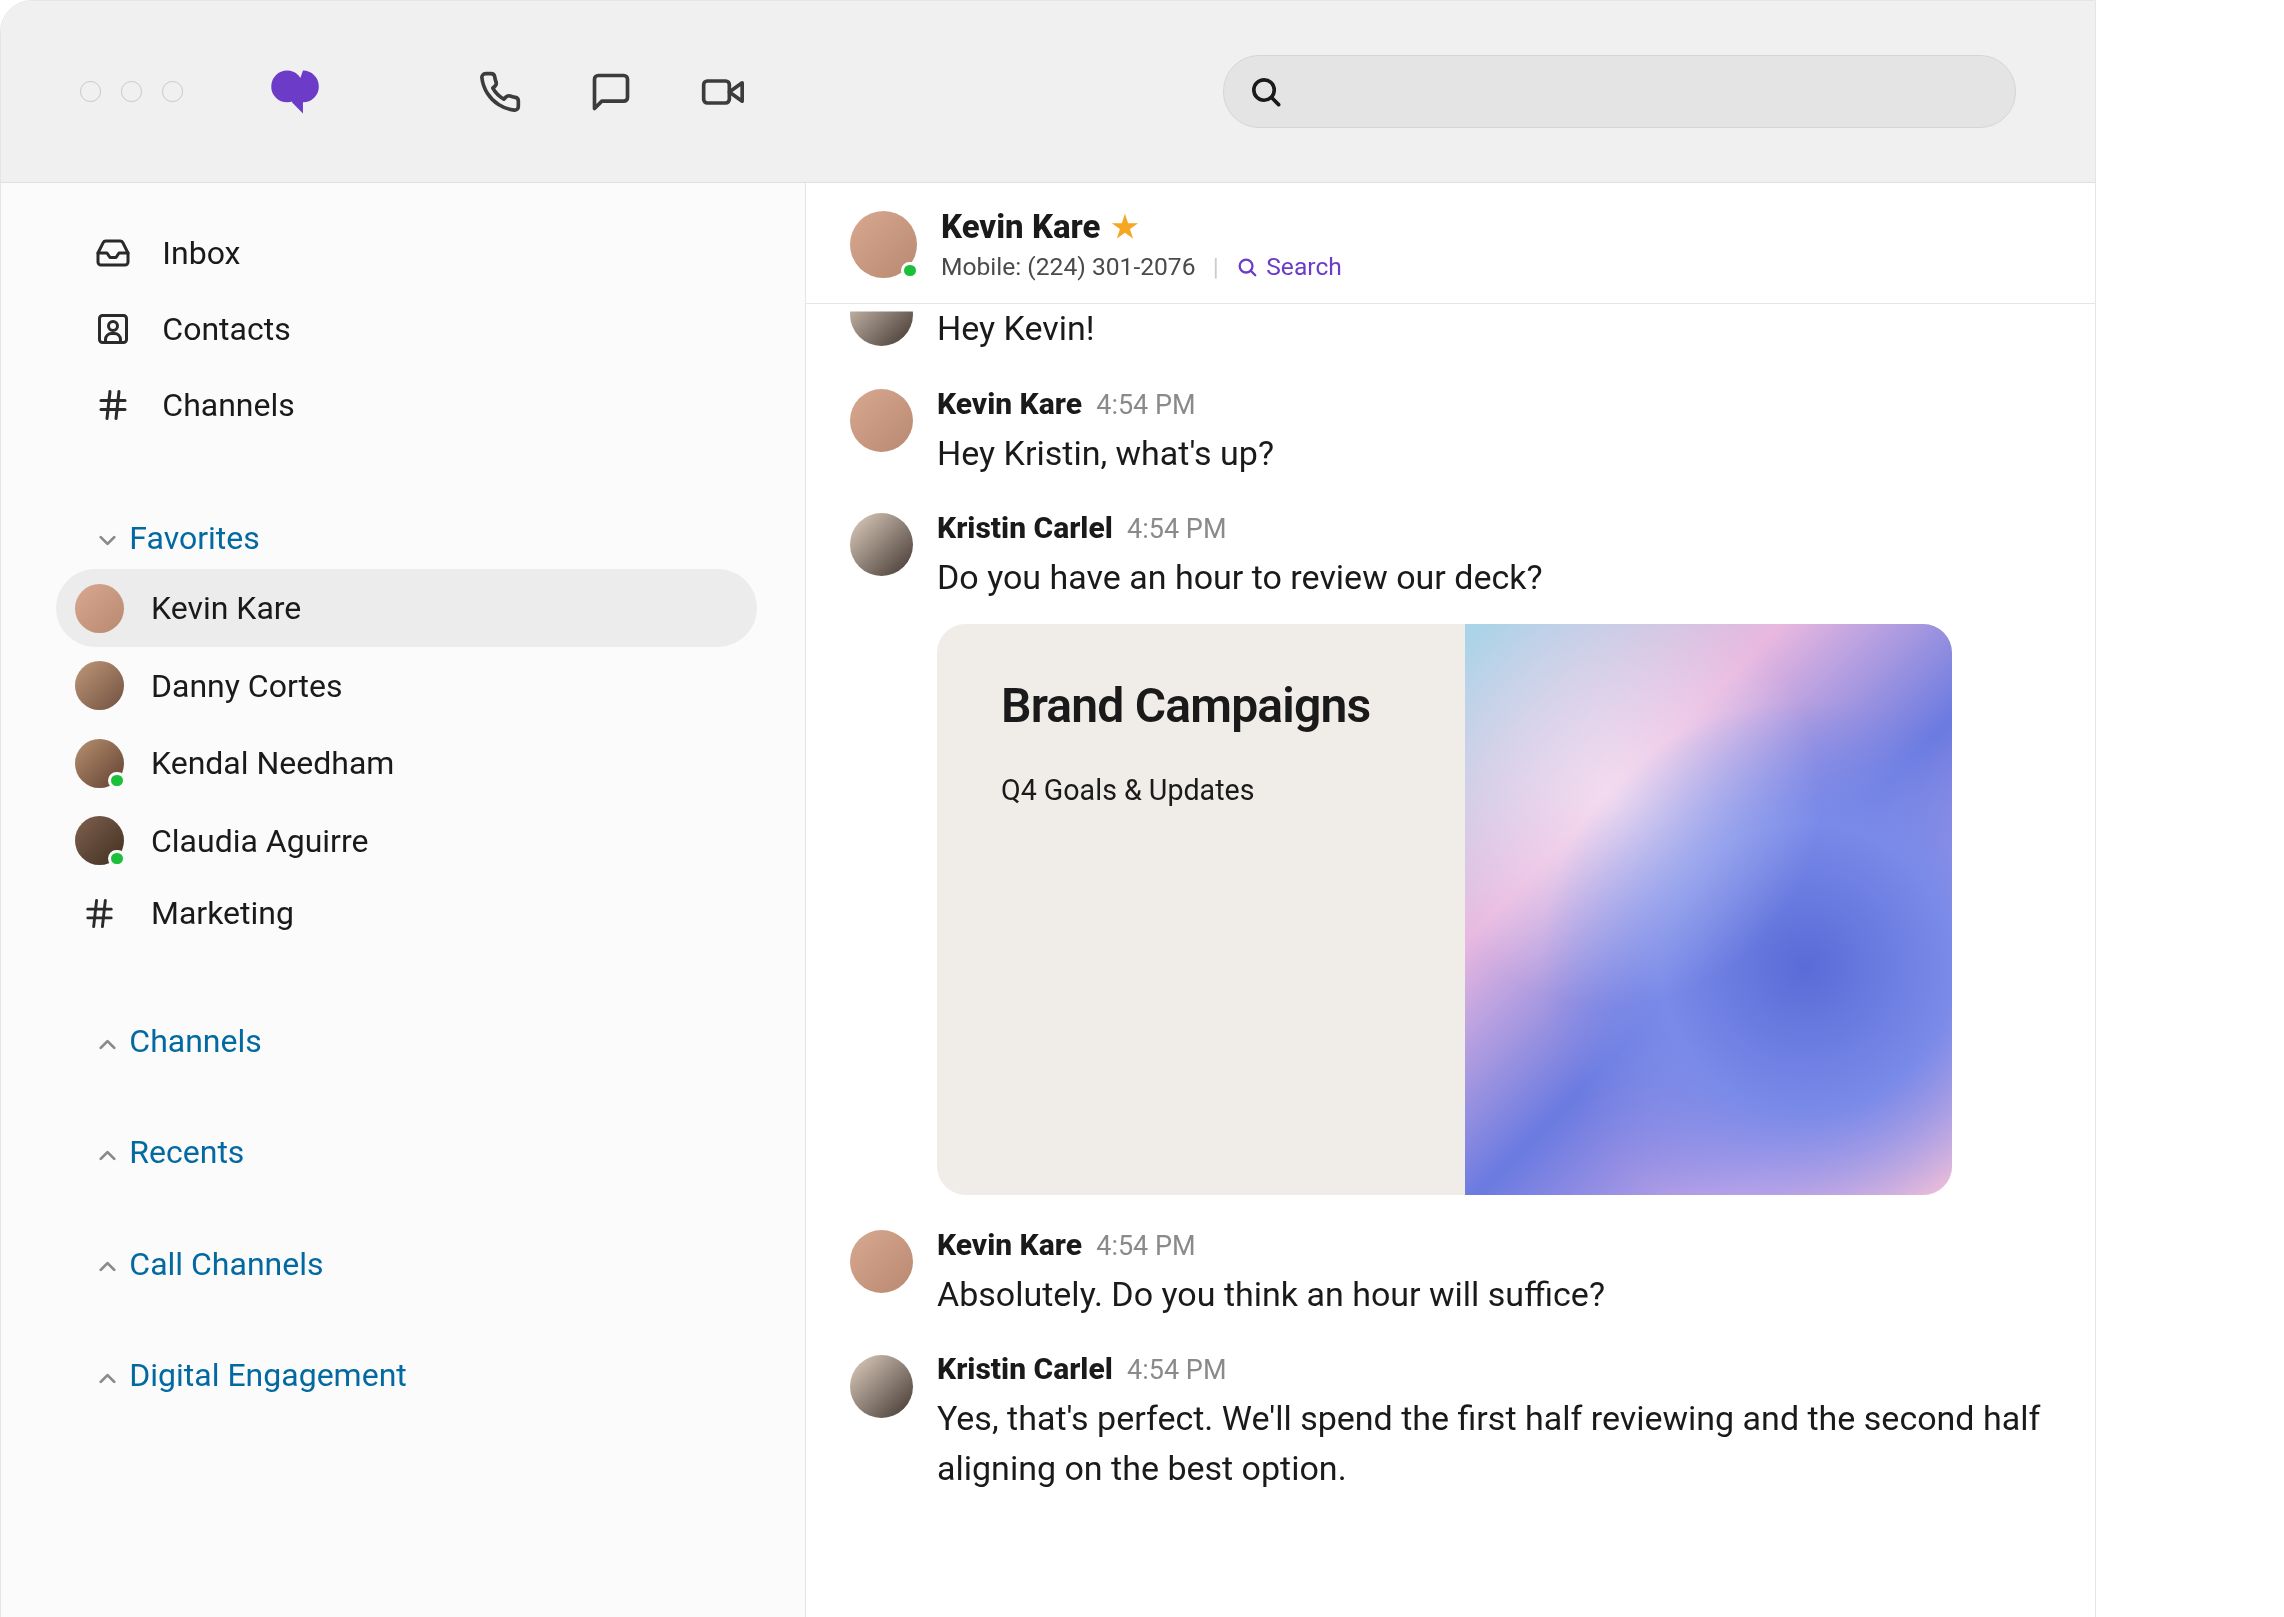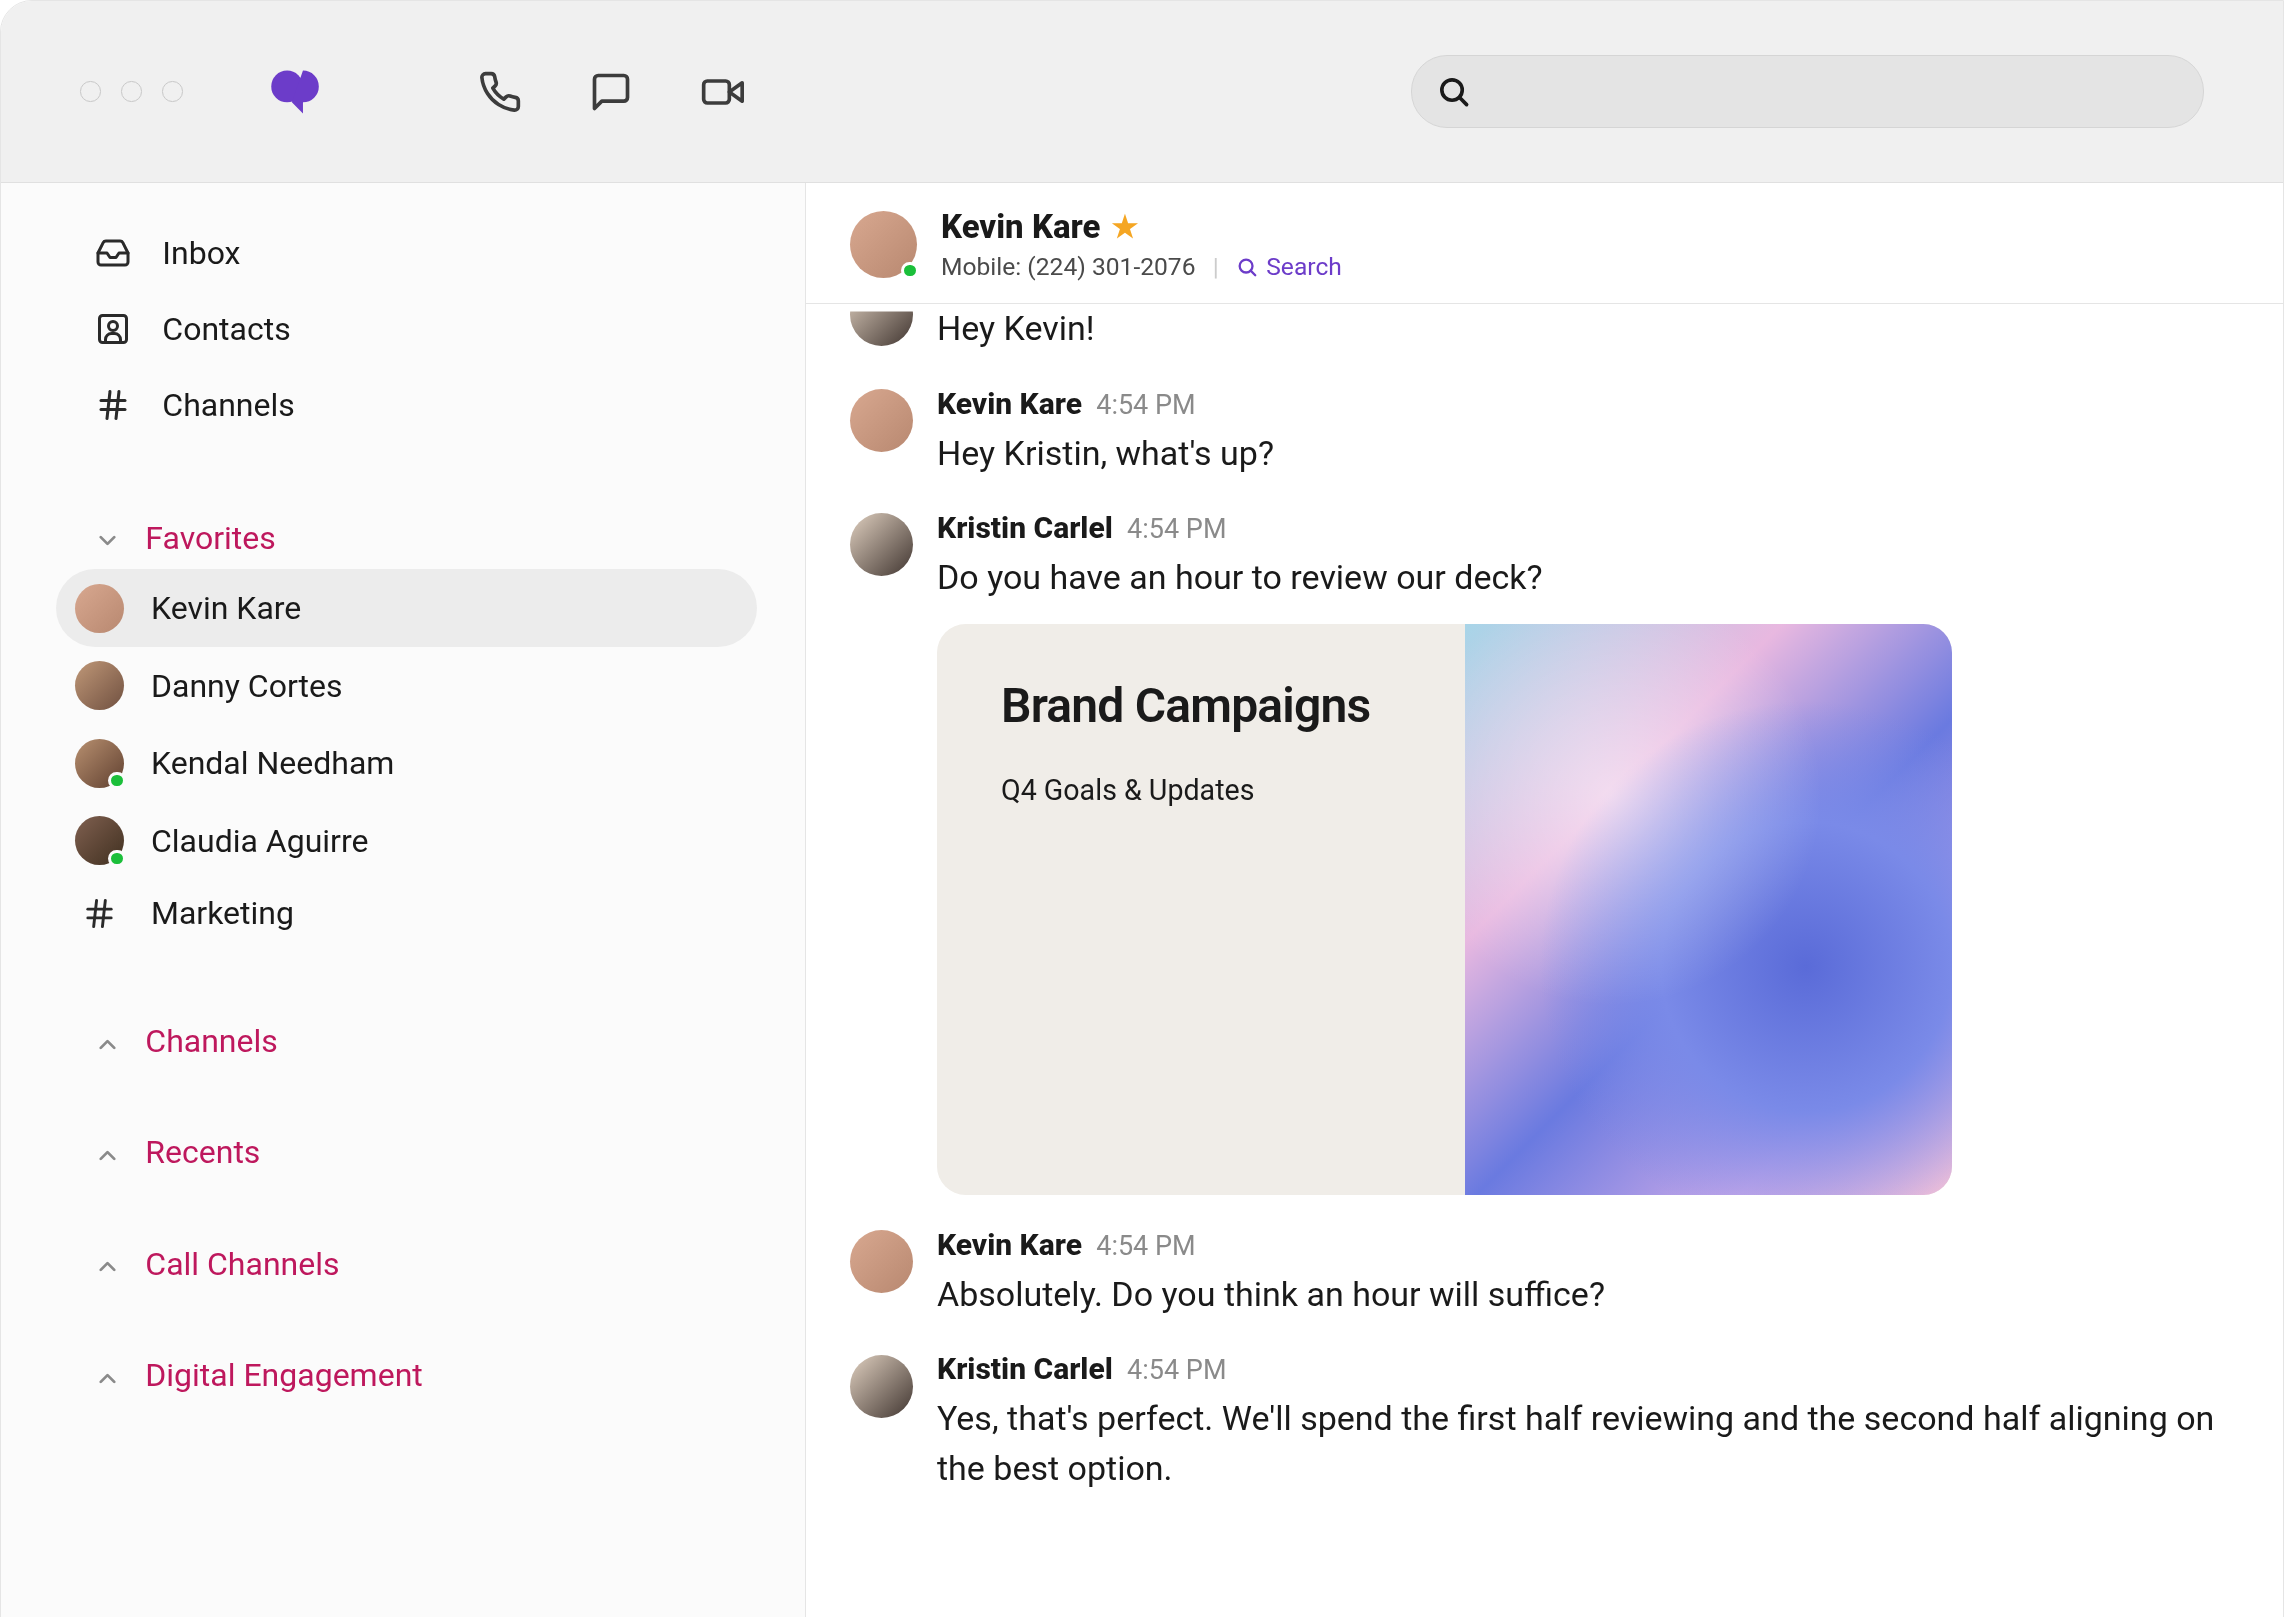--- a/index.html
+++ b/index.html
@@ -5,21 +5,21 @@
   * { box-sizing: border-box; margin: 0; padding: 0; }
   body {
     font-family: -apple-system, BlinkMacSystemFont, "Segoe UI", Roboto, Helvetica, Arial, sans-serif;
     background: #fff;
     color: #1a1a1a;
     overflow: hidden;
     width: 2284px;
     height: 1618px;
   }
   .window {
-    width: 2284px;
+    width: 2096px;
     height: 1618px;
     border: 1.6px solid #e5e5e5;
     border-radius: 32px 0 0 0;
     overflow: hidden;
     background: #fff;
   }
   .titlebar {
     height: 182px;
     background: #f0f0f0;
     border-bottom: 1.6px solid #e0e0e0;
@@ -60,24 +60,24 @@
     display: flex; align-items: center; gap: 30px;
     padding: 19px 14.3px;
     font-size: 32px;
     color: #1a1a1a;
     cursor: pointer;
     border-radius: 32px;
   }
   .nav-icon { width: 38px; height: 38px; display:flex; align-items:center; justify-content:center; color:#2a2a2a; flex-shrink:0;}
   .section { margin-top: 63px; }
   .section-header {
-    display: flex; align-items: center; gap: 24px;
+    display: flex; align-items: center; gap: 8px;
     padding: 12.7px 14.3px;
     font-size: 32px;
-    color: #be185d;
+    color: #0369a1;
     cursor: pointer;
   }
   .chev { width: 27px; height: 27px; color:#8a8a8a; flex-shrink:0;}
   .fav-item {
     display: flex; align-items: center; gap: 27px;
     padding: 14.3px 19px;
     margin-left: -24px;
     font-size: 32px;
     border-radius: 48px;
     cursor: pointer;

